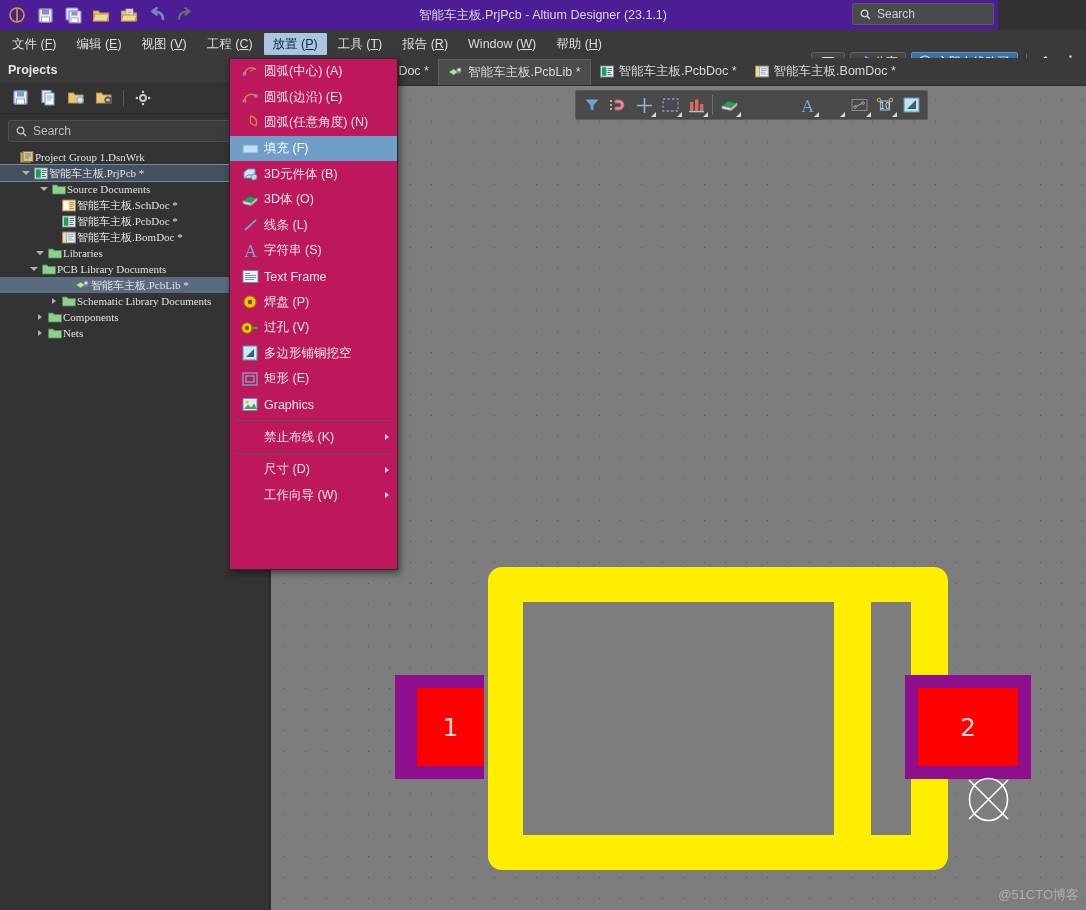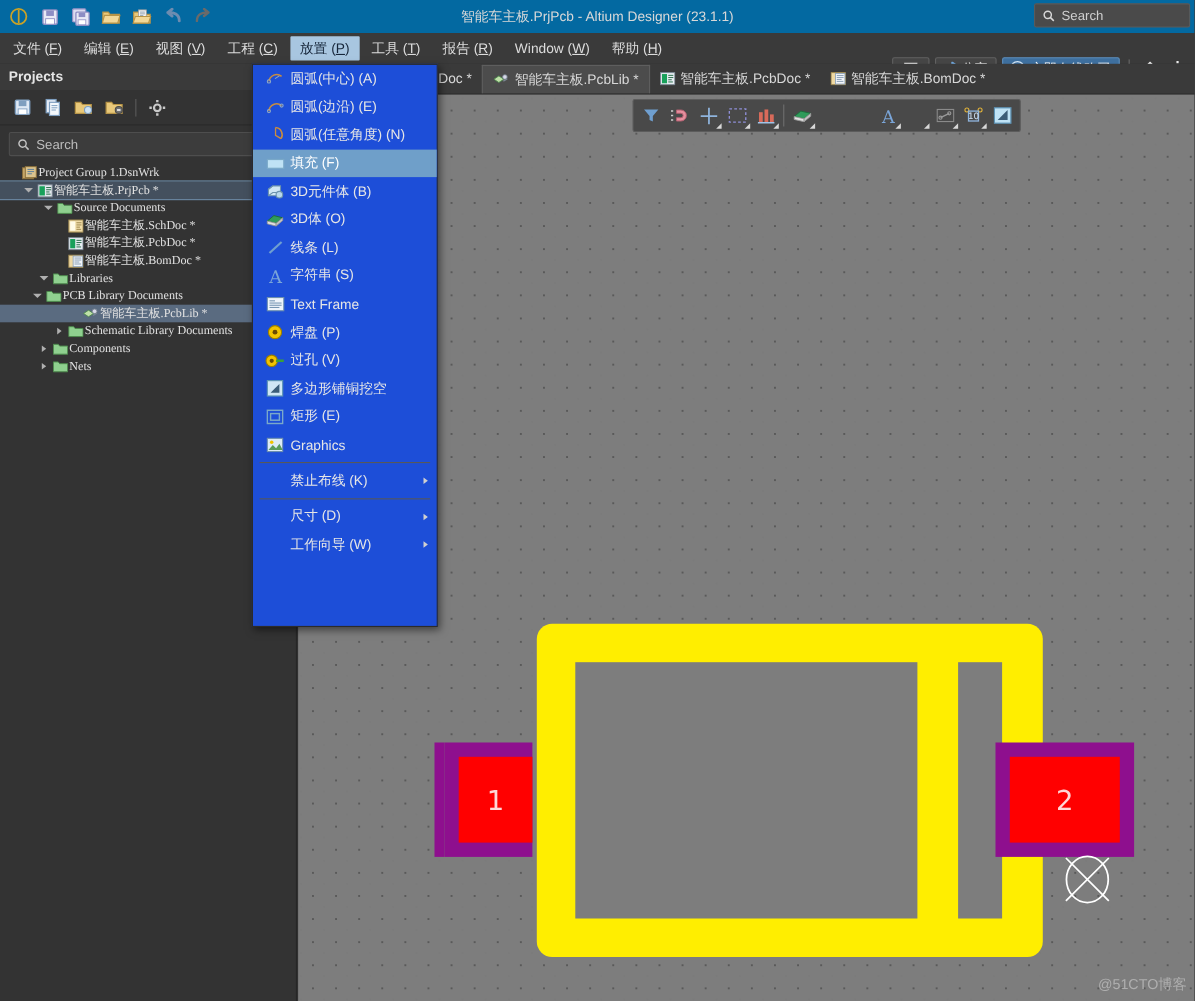--- a/index.html
+++ b/index.html
@@ -7,22 +7,22 @@
     width: 1086px; height: 910px;
     background: #313131;
     font-family: "Liberation Sans", "DejaVu Sans", sans-serif;
     overflow: hidden;
     -webkit-font-smoothing: antialiased;
   }
   #app { position: relative; width: 1086px; height: 910px; }
 
   
   .titlebar {
-    position: absolute; top: 0; left: 0; width: 1086px; height: 30px;
-    background: #0369a1;
+    position: absolute; top: 0; left: 0; width: 998px; height: 30px;
+    background: #4c1d95;
     display: flex; align-items: center;
   }
   .tb-icons { display: flex; align-items: center; gap: 2px; padding-left: 4px; }
   .tb-btn {
     width: 26px; height: 26px; display: flex; align-items: center;
     justify-content: center; border-radius: 2px;
   }
   .tb-btn svg { display: block; }
   .tb-title {
     position: absolute; left: 0; width: 1086px; text-align: center;
@@ -101,21 +101,21 @@
   .tw { width: 12px; display: flex; align-items: center; justify-content: center; flex-shrink: 0; }
   .tri { width: 0; height: 0; border-left: 4px solid #b0b0b0; border-top: 3.5px solid transparent; border-bottom: 3.5px solid transparent; }
   .tri.open { border-left: 4px solid transparent; border-right: 4px solid transparent; border-top: 4px solid #b0b0b0; border-bottom: none; }
   .ticon { width: 17px; display: flex; align-items: center; justify-content: center; flex-shrink: 0; }
   .tlabel { font-size: 11px; line-height: 16px; font-family: Liberation Serif, serif; }
   .tbracket { position: absolute; right: 3px; color: #cf6a6a; font-size: 12px; }
 
   
   .dropdown {
     position: absolute; left: 229px; top: 58px; width: 169px; height: 512px;
-    background: #1d4ed8; border: 1px solid #2b2b2b;
+    background: #be185d; border: 1px solid #2b2b2b;
     box-shadow: 2px 3px 7px rgba(0,0,0,0.5); z-index: 40;
   }
   .dd-item {
     height: 25.6px; display: flex; align-items: center; padding-left: 6px;
     font-size: 12.5px; color: #e6e6e6; position: relative;
   }
   .dd-item.hl { background: #6f9fc9; color: #ffffff; }
   .dd-ico { width: 28px; display: flex; align-items: center; justify-content: center; flex-shrink: 0; }
   .dd-sep { height: 1px; background: #585858; margin: 3px 6px; }
   .dd-arrow {

